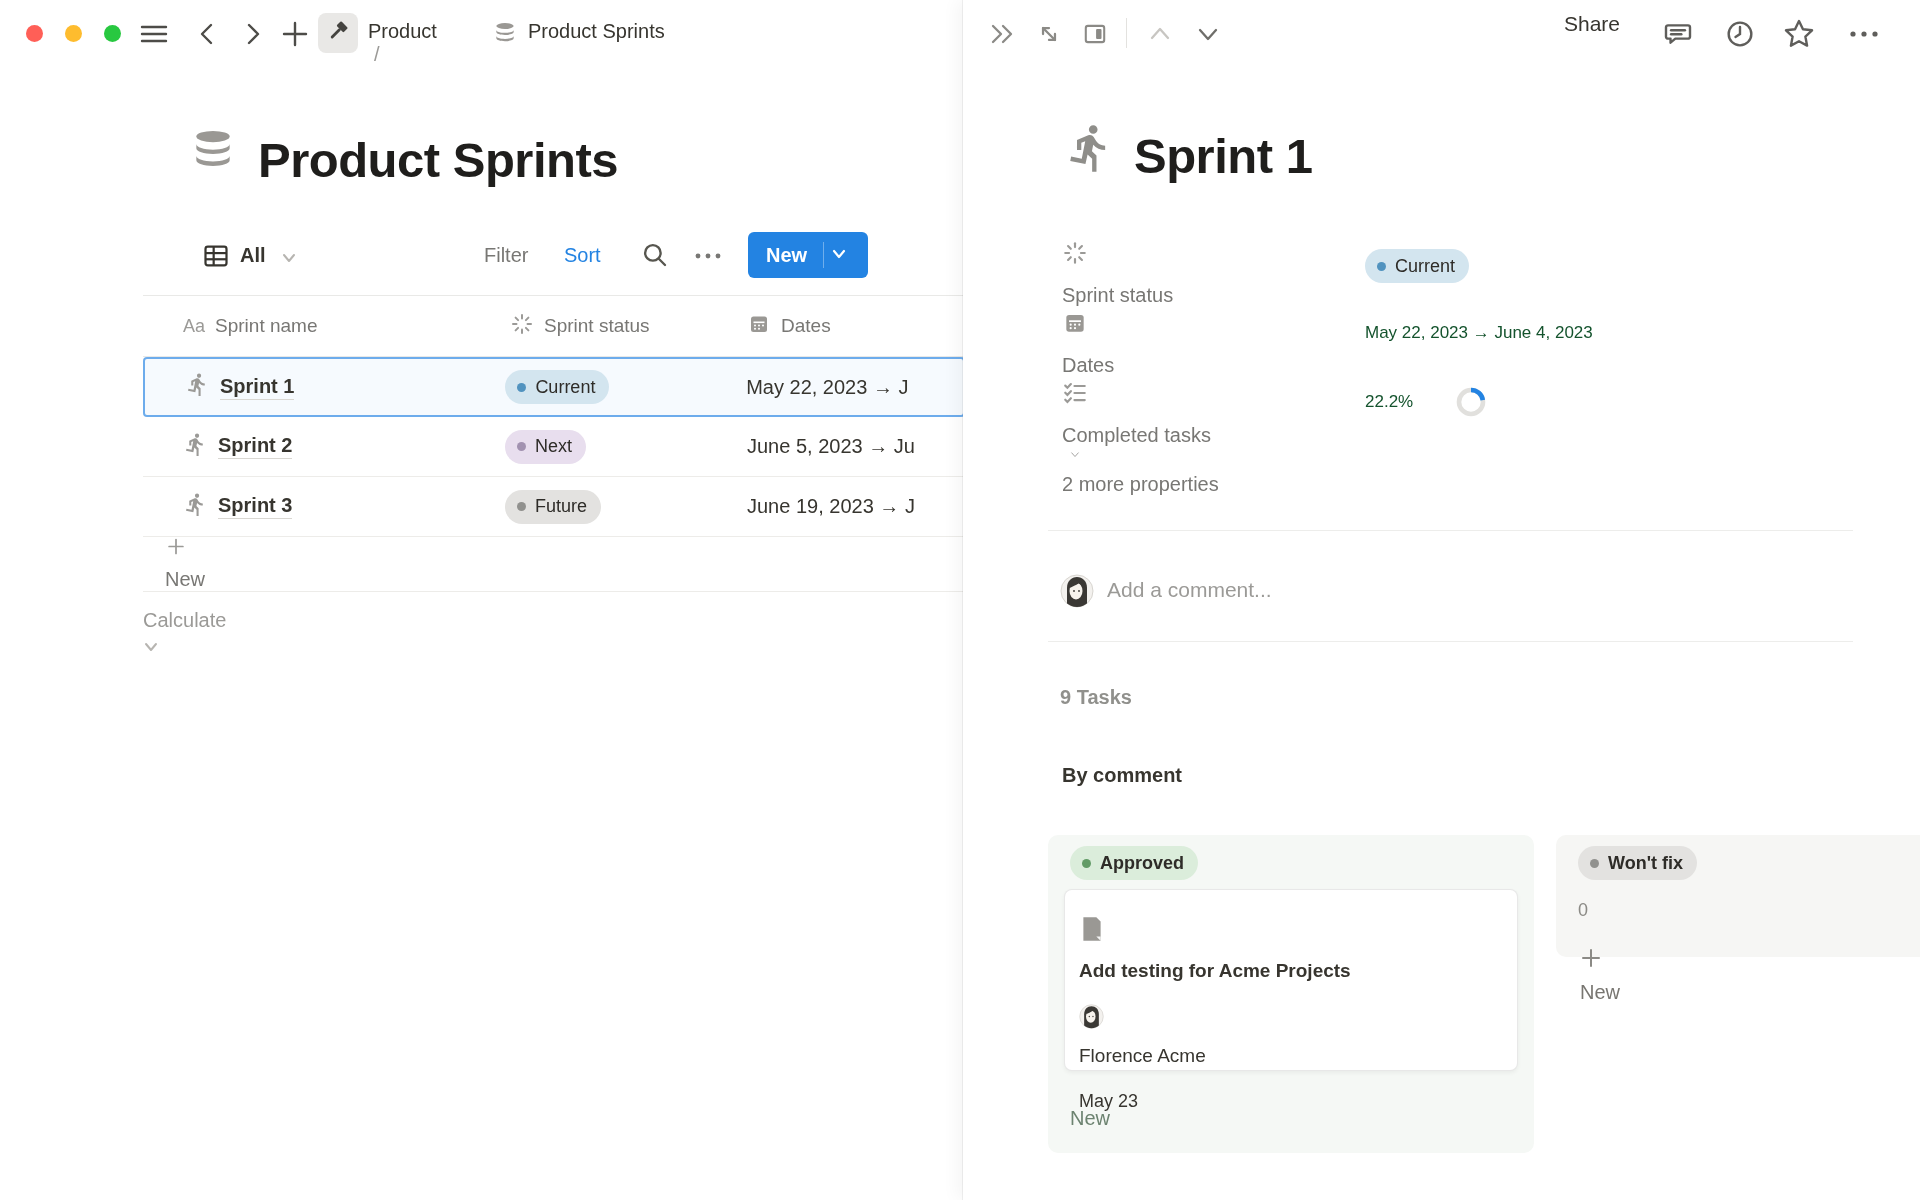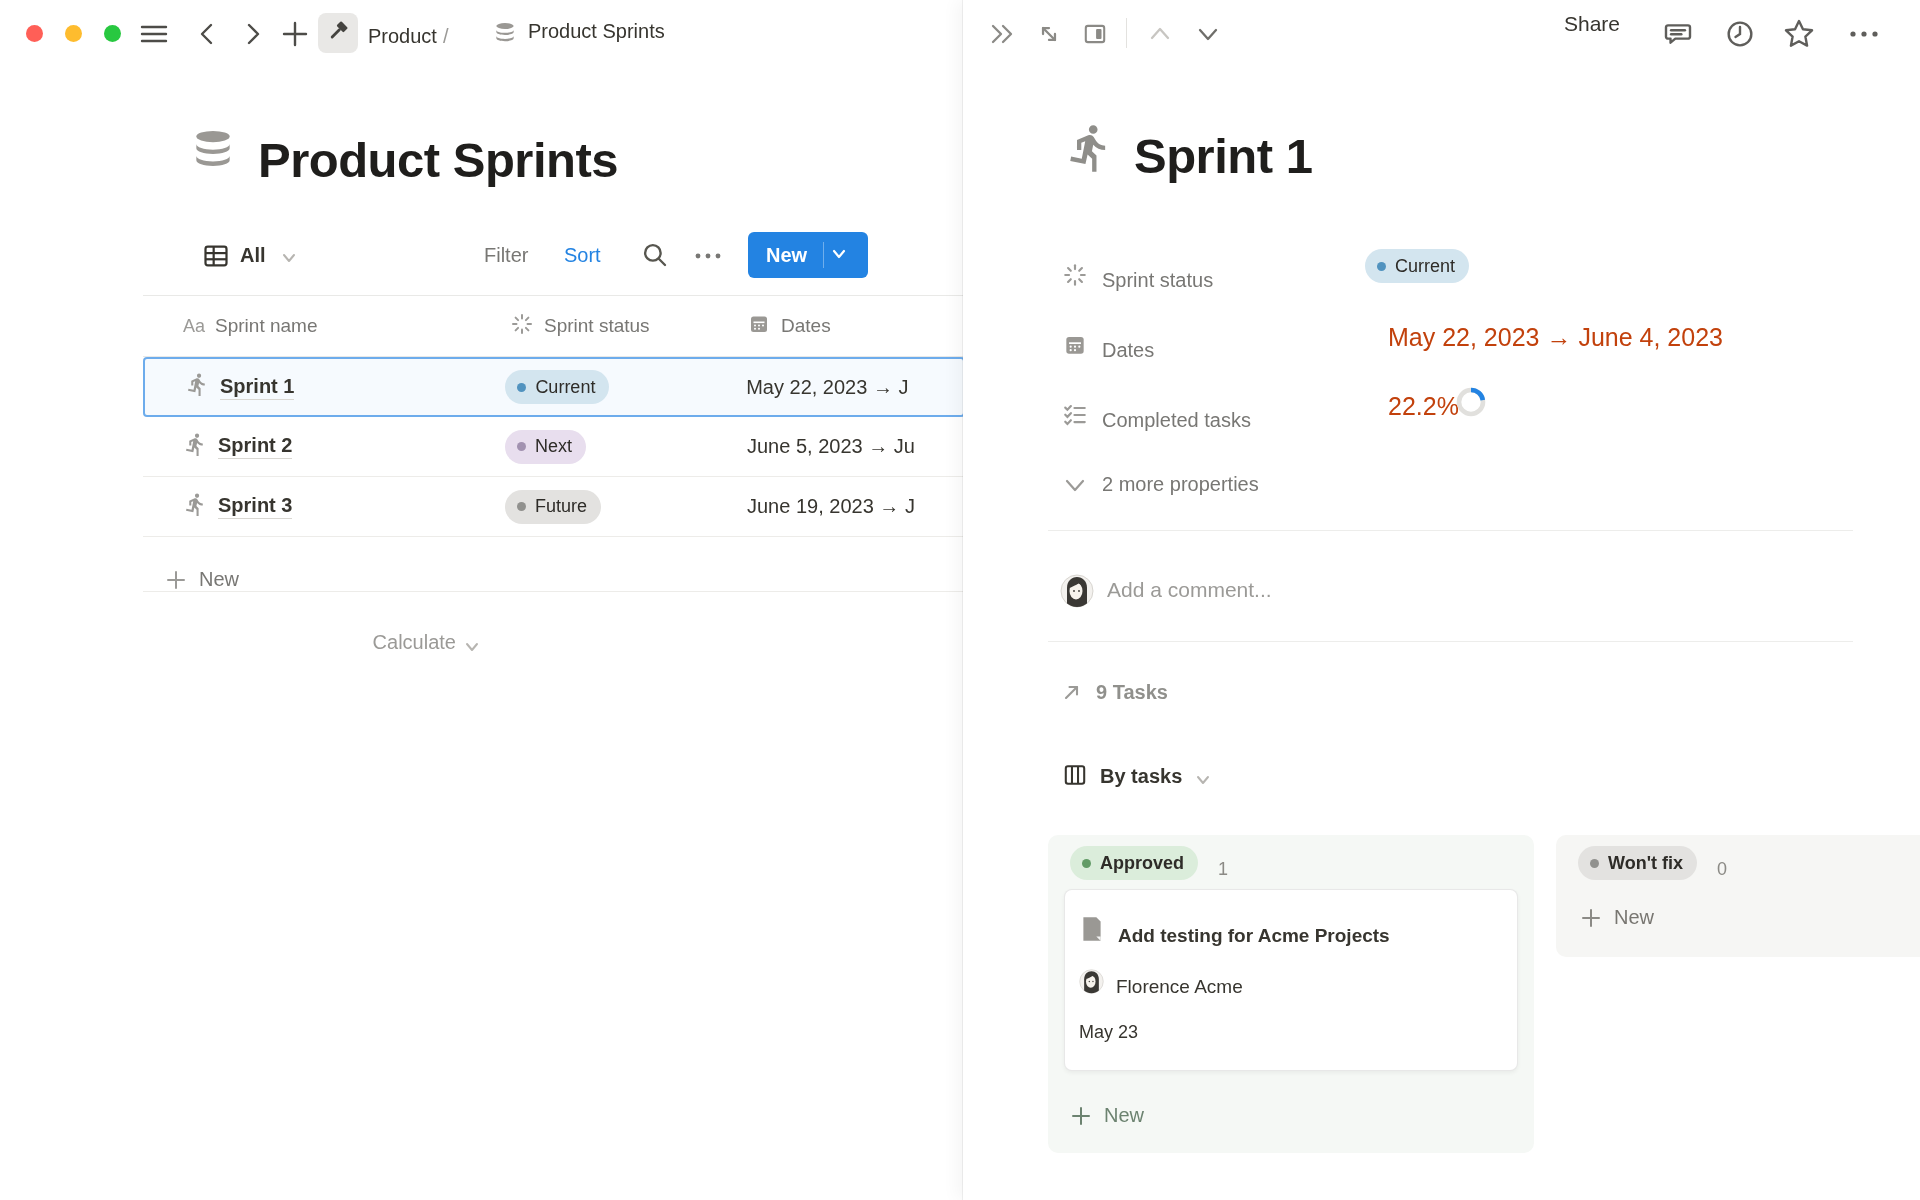--- a/index.html
+++ b/index.html
@@ -1,20 +1,20 @@
 <!DOCTYPE html>
 <html><head>
 <meta charset="utf-8">
 <style>
   * { margin:0; padding:0; box-sizing:border-box; }
   html,body { width:1920px; height:1200px; }
   body { font-family:"Liberation Sans", sans-serif; color:#37352f; background:#fff; }
   .app { position:relative; width:1920px; height:1200px; overflow:hidden; background:#fff; }
   .abs { position:absolute; }
-  .row-flex { display:flex; align-items:flex-end; }
+  .row-flex { display:flex; align-items:flex-start;flex-direction:column; }
 
   
   .tl { width:17px; height:17px; border-radius:50%; display:inline-block; }
   .icon-btn svg { display:block; }
   .crumb { font-size:20px; color:#37352f; }
   .crumb-sep { color:#9b9a97; margin:0 6px; }
   .app-tile { width:40px; height:40px; border-radius:8px; background:#e9e8e6; display:flex; align-items:center; justify-content:center; }
 
   
   .page-title { font-size:49px; font-weight:700; letter-spacing:-0.5px; color:#1f1e1c; }
@@ -38,21 +38,21 @@
   .pill-blue { background:#d3e5ef; } .pill-blue .dot { background:#5193bf; }
   .pill-purple { background:#e8deee; } .pill-purple .dot { background:#a292b0; }
   .pill-gray { background:#e3e2e0; } .pill-gray .dot { background:#91918e; }
   .pill-green { background:#dbeddb; } .pill-green .dot { background:#629b66; }
 
   
   .panel { position:absolute; left:963px; top:0; width:957px; height:1200px; background:#fff;
            box-shadow:-1px 0 0 rgba(0,0,0,0.055), -6px 0 16px rgba(0,0,0,0.045); }
   .panel-title { font-size:49px; font-weight:700; letter-spacing:-0.5px; color:#1f1e1c; }
   .prop-label { font-size:20px; color:#787774; }
-  .prop-value { font-size:25px; color:#c2410c;margin-left:23px; }
+  .prop-value { font-size:17px; color:#14532d; }
   .divider { height:1px; background:#ededeb; }
   .sec-link { font-size:20px; font-weight:600; color:#90908c; }
   .sec-view { font-size:20px; font-weight:700; color:#37352f; }
 
   .board-col { position:absolute; border-radius:10px; }
   .col-green { background:#f5f8f5; }
   .col-gray  { background:#f6f6f4; }
   .count { font-size:18px; color:#8b8a85; }
   .card { position:absolute; background:#fff; border:1px solid rgba(0,0,0,0.09); border-radius:8px;
           box-shadow:0 2px 4px rgba(15,15,15,0.05); }
@@ -469,21 +469,21 @@
     </div>
 
     <div class="abs row-flex" style="left:99px; top:752px; height:36px; gap:12px; cursor:pointer;">
       <svg width="26" height="26" viewBox="0 0 24 24">
           <g fill="none" stroke="#37352f" stroke-width="1.9">
             <rect x="3.5" y="4" width="17" height="16" rx="2"></rect>
             <line x1="9.2" y1="4" x2="9.2" y2="20"></line>
             <line x1="14.8" y1="4" x2="14.8" y2="20"></line>
           </g>
         </svg>
-      <span class="sec-view">By tasks</span>
+      <span class="sec-view">By comment</span>
       <svg width="18" height="16" viewBox="0 0 18 16">
           <polyline points="4,5 9,11 14,5" fill="none" stroke="#b7b5b1" stroke-width="2" stroke-linecap="round" stroke-linejoin="round"></polyline>
         </svg>
     </div>
 
     <div class="board-col col-green" style="left:85px; top:835px; width:486px; height:318px;">
       <div class="row-flex" style="padding:11px 0 0 22px; gap:20px;">
         <span class="pill pill-green" style="font-weight:600;">
           <span class="dot"></span>
             <span>Approved</span>

